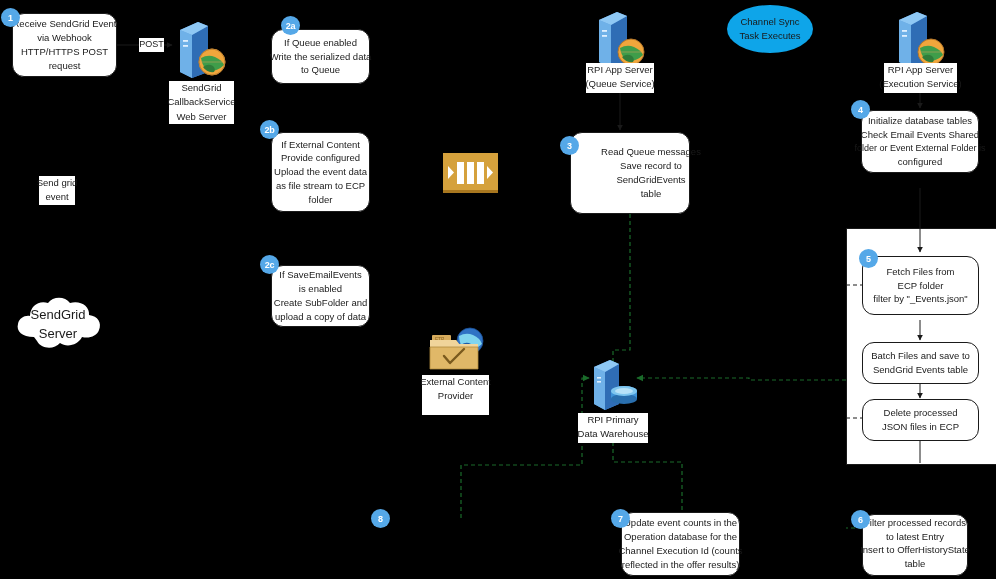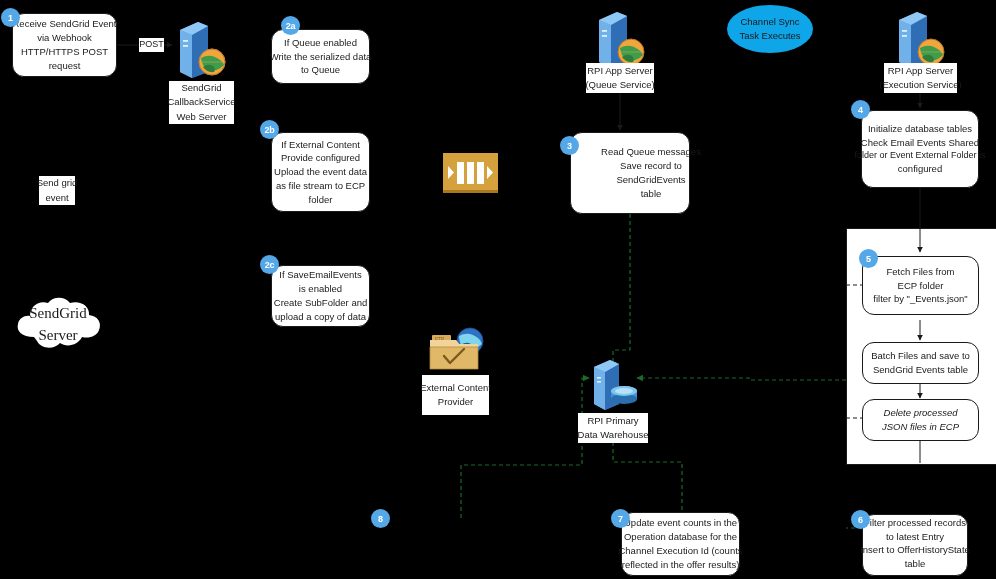--- a/index.html
+++ b/index.html
@@ -40,21 +40,21 @@
   .lbox {
     background: #ffffff;
     border: none;
     color: #1a1a1a;
     font-size: 9.5px;
     line-height: 1.5;
     text-align: center;
     display: flex;
     flex-direction: column;
     align-items: center;
-    justify-content: center;
+    justify-content: flex-start;
   }
   .lbox .ln { display: block; white-space: nowrap; }
   
   .badge {
     position: absolute;
     width: 19px;
     height: 19px;
     border-radius: 50%;
     background: #55a8e8;
     color: #ffffff;
@@ -67,24 +67,23 @@
     letter-spacing: -0.2px;
   }
   
   .cloud {
     position: absolute;
     display: flex;
     align-items: flex-end;
     justify-content: center;
     flex-direction: column;
     color: #1a1a1a;
-    font-size: 15px;
+    font-size: 13px;
     line-height: 1.5;
     text-align: center;
-    font-family: Liberation Serif, serif;
   }
   .cloud .cloud-txt { position: relative; z-index: 3; }
   
   .ellipse {
     position: absolute;
     background: #0ea5e9;
     border-radius: 50%;
     color: #1a1a1a;
     font-size: 9.5px;
     line-height: 1.5;
@@ -353,21 +352,21 @@
   <div class="rbox node" style="left:570px; top:132px; width:120px; height:82px;padding-left:48px;">
     <span class="ln">Read Queue messages</span>
     <span class="ln">Save record to</span>
     <span class="ln">SendGridEvents</span>
     <span class="ln">table</span>
   </div>
   <div class="badge" style="left:560px; top:136px;">
       <span>3</span>
     </div>
 
-  <div class="rbox node" style="left:861px; top:110px; width:118px; height:78px;">
+  <div class="rbox node" style="left:861px; top:110px; width:118px; height:63px;">
     <span class="ln">Initialize database tables</span>
     <span class="ln">Check Email Events Shared</span>
     <span class="ln" style="font-size:9px;">folder or Event External Folder is</span>
     <span class="ln">configured</span>
   </div>
   <div class="badge" style="left:851px; top:100px;">
       <span>4</span>
     </div>
 
   <div class="rbox node" style="left:862px; top:256px; width:117px; height:59px;">
@@ -377,21 +376,21 @@
   </div>
   <div class="badge" style="left:859px; top:249px;">
       <span>5</span>
     </div>
 
   <div class="rbox node" style="left:862px; top:342px; width:117px; height:42px;">
     <span class="ln">Batch Files and save to</span>
     <span class="ln">SendGrid Events table</span>
   </div>
 
-  <div class="rbox node" style="left:862px; top:399px; width:117px; height:42px;font-style:italic;">
+  <div class="rbox node" style="left:862px; top:399px; width:117px; height:42px;">
     <span class="ln">Delete processed</span>
     <span class="ln">JSON files in ECP</span>
   </div>
 
   <div class="rbox node" style="left:862px; top:514px; width:106px; height:62px;justify-content:flex-end;">
     <span class="ln">Filter processed records</span>
     <span class="ln">to latest Entry</span>
     <span class="ln">Insert to OfferHistoryState</span>
     <span class="ln">table</span>
   </div>

